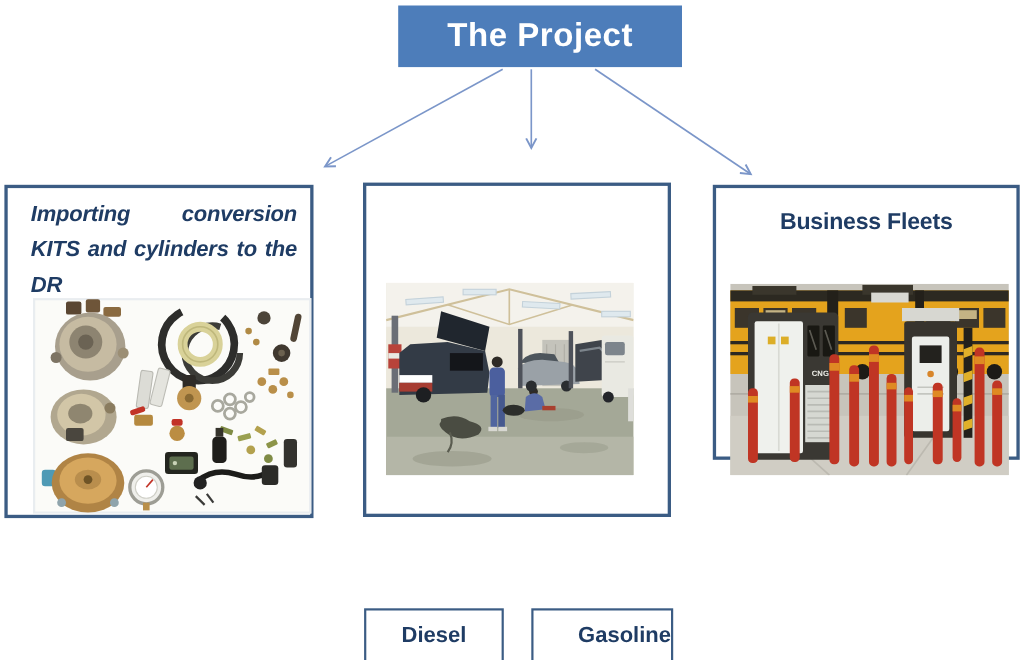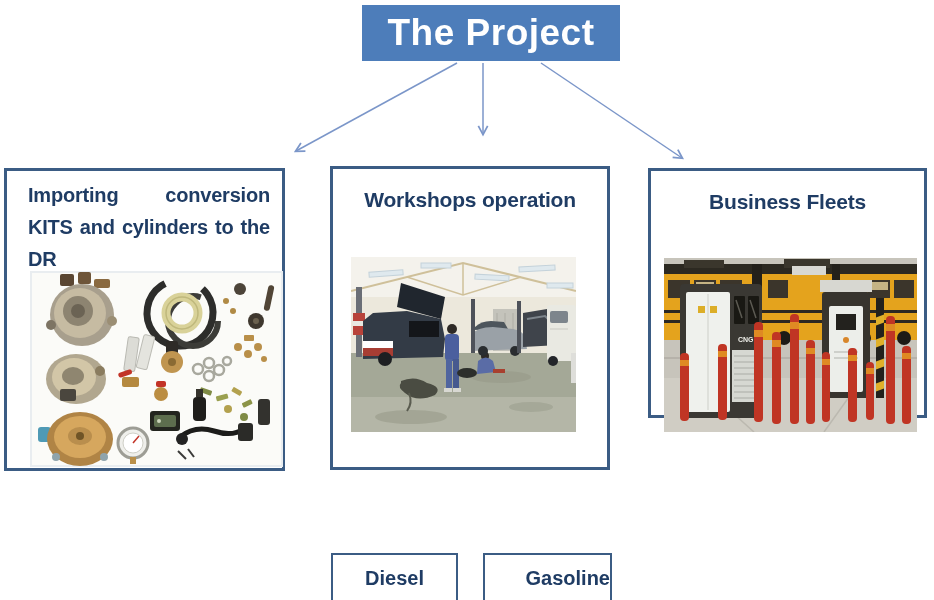--- a/index.html
+++ b/index.html
@@ -3,38 +3,38 @@
 <meta charset="utf-8">
 <style>
   html,body{margin:0;padding:0;background:#ffffff;}
   body{font-family:"Liberation Sans",sans-serif;}
   #canvas{position:relative;width:934px;height:600px;background:#ffffff;overflow:hidden;}
 
   .root-node{
     position:absolute;left:362px;top:5px;width:258px;height:56px;
     background:#4d7dba;color:#ffffff;
     display:flex;align-items:center;justify-content:center;
-    font-size:37px;font-weight:bold;letter-spacing:.5px;
+    font-size:30px;font-weight:bold;letter-spacing:.5px;
   }
 
   .arrow-layer{position:absolute;left:0;top:0;pointer-events:none;}
 
   .branch-box{
     position:absolute;background:#ffffff;border:3px solid #3b5c84;box-sizing:border-box;
   }
   .box-kits{left:4px;top:168px;width:281px;height:303px;}
   .box-workshops{left:330px;top:166px;width:280px;height:304px;}
   .box-fleets{left:648px;top:168px;width:279px;height:250px;}
 
   .branch-title{
     color:#1f3c64;font-weight:bold;font-size:20px;line-height:1.6;
     letter-spacing:-0.2px;
   }
   .title-kits{
-    margin:8px 12px 16px 21px;text-align:justify;text-justify:inter-word;
+    margin:8px 12px 16px 21px;text-align:justify;text-justify:inter-word;font-style:italic;
   }
   .title-center{
     margin-top:14px;text-align:center;font-size:21px;
   }
 
   .photo{position:absolute;display:block;}
   .photo-kits{left:22px;top:100px;}
   .photo-workshops{left:18px;top:88px;}
   .photo-fleets{left:12px;top:87px;}
 
@@ -172,21 +172,20 @@
         <circle cx="152" cy="168" r="6" fill="#222222"></circle>
         <rect x="208" y="152" width="15" height="18" rx="3" fill="#2b2b28"></rect>
         <rect x="228" y="128" width="12" height="26" rx="3" fill="#33322e"></rect>
         <line x1="148" y1="180" x2="156" y2="188" stroke="#3a3a38" stroke-width="2"></line>
         <line x1="158" y1="178" x2="164" y2="186" stroke="#3a3a38" stroke-width="2"></line>
       </g>
     </svg>
   </div>
 
   <div class="branch-box box-workshops">
-    <div class="branch-title title-center">Workshops operation</div>
     <svg class="photo photo-workshops" width="225" height="175" viewBox="0 0 225 175">
       <rect width="225" height="175" fill="#ebe8de"></rect>
 
       <rect x="0" y="0" width="225" height="52" fill="#f4f2ec"></rect>
       <path d="M0,34 L112,6 L225,34" stroke="#cfc09a" stroke-width="2" fill="none"></path>
       <path d="M56,20 L112,38 L170,20" stroke="#cfc09a" stroke-width="1.5" fill="none"></path>
       <line x1="112" y1="6" x2="112" y2="38" stroke="#cfc09a" stroke-width="1.5"></line>
       <g fill="#dfe9ee" stroke="#c4d2da" stroke-width="1">
         <rect x="18" y="14" width="34" height="5" transform="rotate(-4 35 16)"></rect>
         <rect x="70" y="6" width="30" height="5"></rect>

